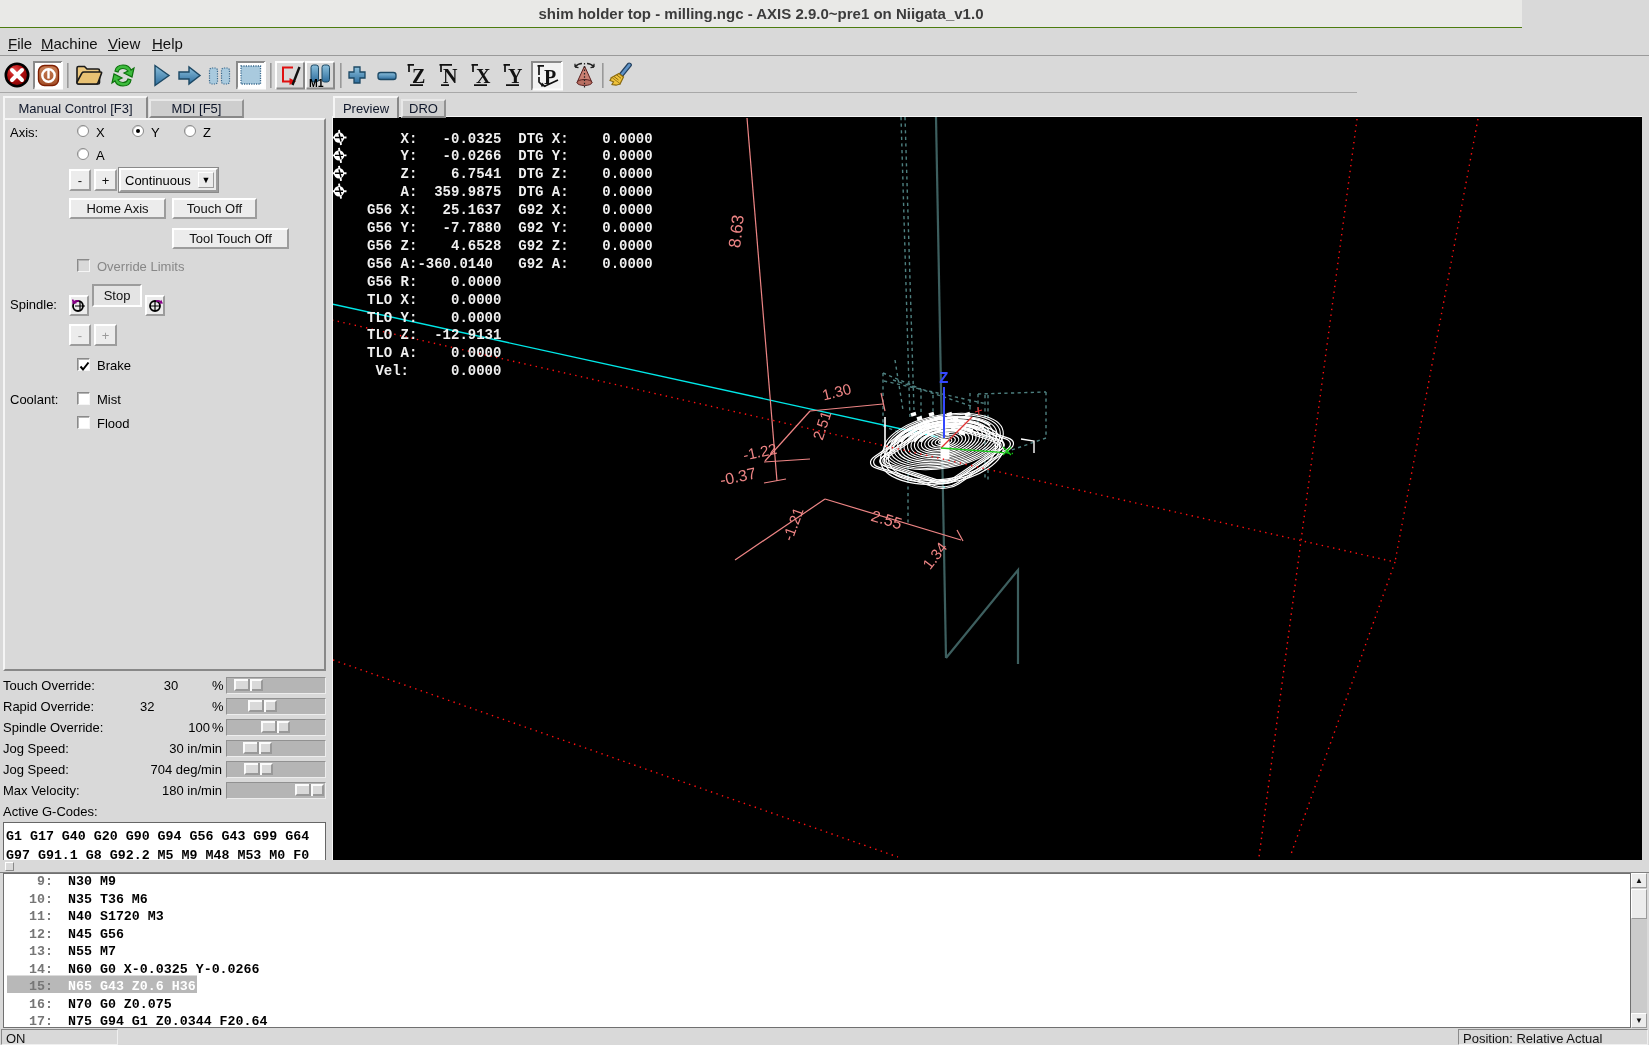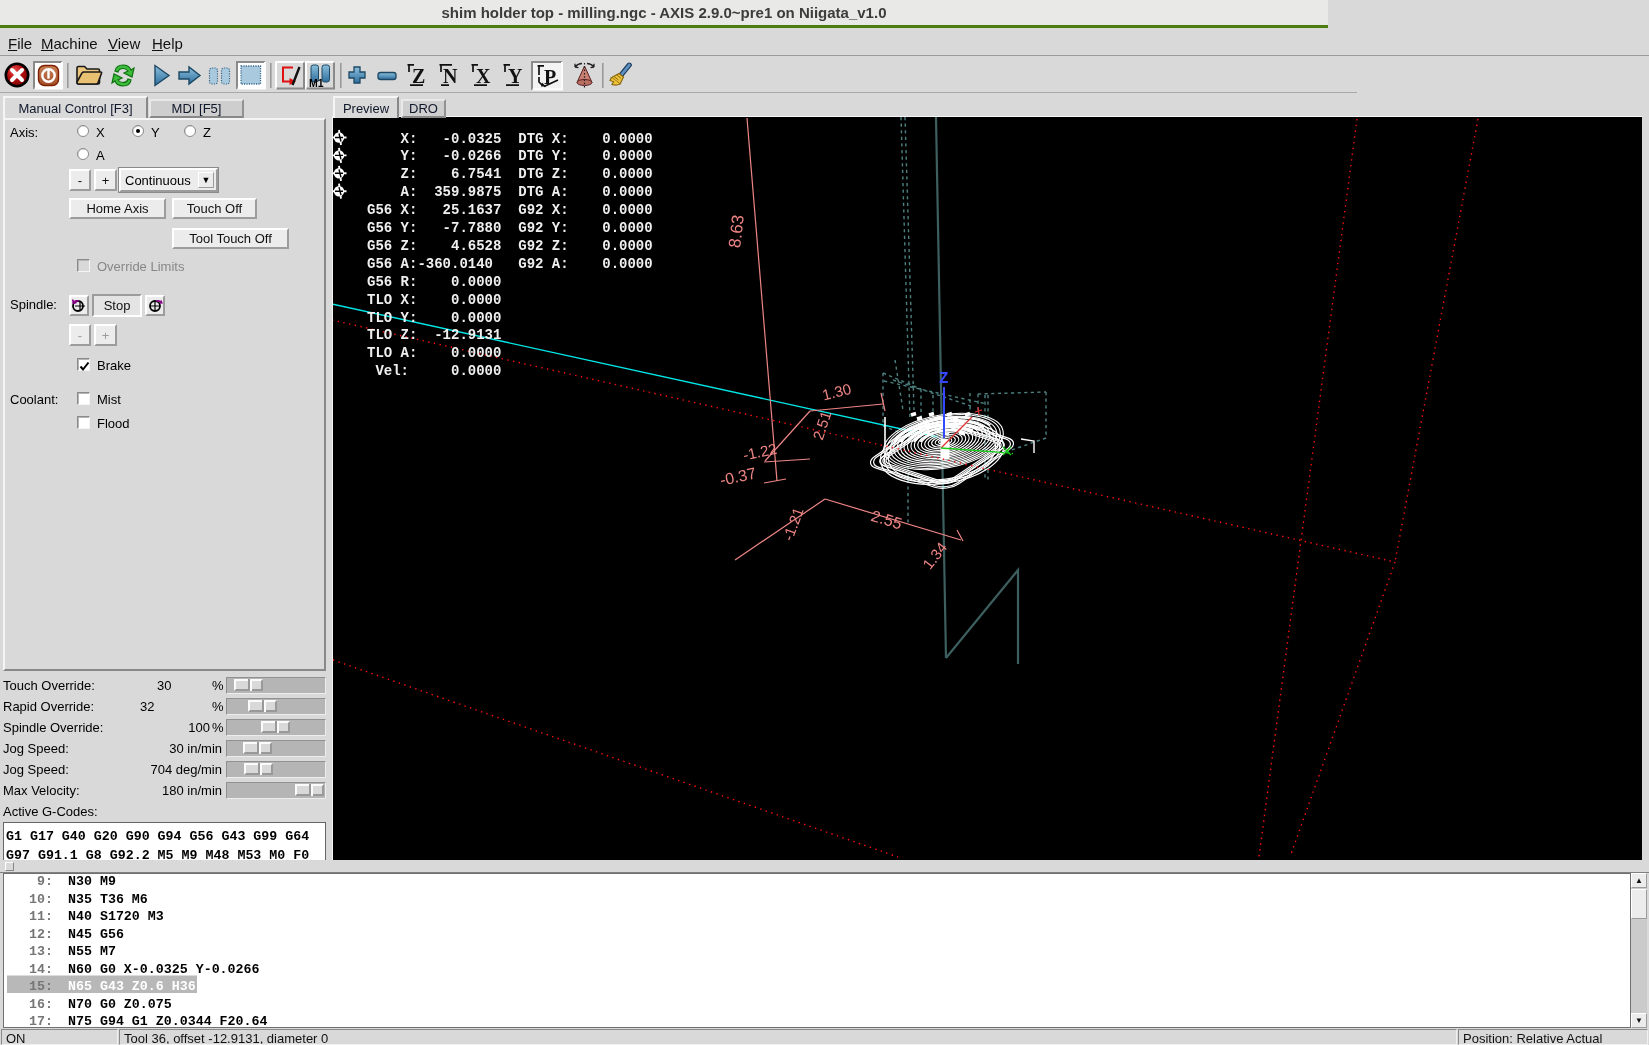--- a/index.html
+++ b/index.html
@@ -1,21 +1,21 @@
 <!DOCTYPE html>
 <html><head>
 <meta charset="utf-8">
 <style>
 *{margin:0;padding:0;box-sizing:border-box}
 html,body{width:1649px;height:1045px;background:#d9d9d9;font-family:"Liberation Sans",sans-serif;overflow:hidden;position:relative}
 .abs{position:absolute}
 svg text{white-space:pre!important}
 #manual>*,#manual .lbl,#manual .radio,#manual .check{z-index:5}
 #manual div{z-index:5}
-.titlebar{left:0;top:0;width:1328px;height:28px;background:#e9e9e7;border-bottom:3px solid #4d7c0f;display:flex;align-items:center;justify-content:center;font-weight:bold;font-size:15px;color:#3c3c3c}
+.titlebar{left:0;top:0;width:1522px;height:28px;background:#e9e9e7;border-bottom:1px solid #4d7c0f;display:flex;align-items:center;justify-content:center;font-weight:bold;font-size:15px;color:#3c3c3c}
 .menubar{left:0;top:28px;width:1649px;height:28px;background:#d9d9d9;border-bottom:1px solid #9a9a9a;font-size:15px;color:#111}
 .menubar span{position:absolute;top:7px}
 .toolbar{left:0;top:56px;width:1357px;height:37px;background:#d9d9d9;border-bottom:1px solid #a8a8a8}
 .btn{background:#ececec;border-top:2px solid #ffffff;border-left:2px solid #ffffff;border-bottom:2px solid #9c9c9c;border-right:2px solid #9c9c9c;font-size:13px;color:#111;display:flex;align-items:center;justify-content:center}
 .btn.sunken{border-top:2px solid #9c9c9c;border-left:2px solid #9c9c9c;border-bottom:2px solid #ffffff;border-right:2px solid #ffffff}
 .tab{position:absolute;display:flex;align-items:center;justify-content:center;font-size:13px;color:#0f172a}
 .tabsel{background:#d9d9d9;border-top:2px solid #f5f5f5;border-left:2px solid #f5f5f5;border-right:2px solid #888;border-bottom:none;z-index:3}
 .tabuns{background:#cecece;border-top:2px solid #e8e8e8;border-left:2px solid #e8e8e8;border-right:2px solid #929292;border-bottom:2px solid #888;z-index:1}
 .pane{background:#d9d9d9;border-top:2px solid #f5f5f5;border-left:2px solid #f5f5f5;border-right:2px solid #888;border-bottom:2px solid #888;z-index:2}
 .lbl{position:absolute;font-size:13px;color:#000;white-space:pre}
@@ -182,21 +182,21 @@
     <div class="lbl dis" style="left:97px;top:259px">Override Limits</div>
 <div class="lbl" style="left:10px;top:297px">Spindle:</div>
 <div class="abs btn" style="left:69px;top:295px;width:20px;height:21px;padding:0">
 <svg width="15" height="15" viewBox="0 0 15 15">
         <circle cx="6" cy="8" r="5" fill="none" stroke="#000" stroke-width="1.8"></circle>
         <path d="M8 3 L8 13 M3 8 L13 8" stroke="#000" stroke-width="1.2"></path>
         <path d="M7 3.2 Q3.5 2.2 1.5 4.5 L0.5 1.5 L1.5 4.5 L4.5 4.8" fill="none" stroke="#880088" stroke-width="1.6"></path>
         <path d="M0 5.5 L3.5 5.8 L1.8 1.8 Z" fill="#880088"></path>
       </svg>
 </div>
-<div class="abs btn sunken" style="left:92px;top:294px;width:50px;height:23px;background:#e4e4e4">Stop</div>
+<div class="abs btn sunken" style="left:92px;top:284px;width:50px;height:23px;background:#e4e4e4">Stop</div>
 <div class="abs btn" style="left:145px;top:295px;width:20px;height:21px;padding:0">
 <svg width="15" height="15" viewBox="0 0 15 15">
         <circle cx="7" cy="8" r="5" fill="none" stroke="#000" stroke-width="1.8"></circle>
         <path d="M7 3 L7 13 M2 8 L12 8" stroke="#000" stroke-width="1.2"></path>
         <path d="M8 3.2 Q11.5 2.2 13.5 4.5" fill="none" stroke="#880088" stroke-width="1.6"></path>
         <path d="M15 5.5 L11.5 5.8 L13.2 1.8 Z" fill="#880088"></path>
       </svg>
 </div>
 <div class="abs btn" style="left:69px;top:324px;width:22px;height:22px;color:#9a9a9a">-</div>
 <div class="abs btn" style="left:94px;top:324px;width:23px;height:22px;color:#9a9a9a">+</div>
@@ -206,21 +206,21 @@
     <div class="lbl" style="left:97px;top:358px">Brake</div>
 <div class="lbl" style="left:10px;top:392px">Coolant:</div>
 <div class="check" style="left:77px;top:392px"></div>
     <div class="lbl" style="left:97px;top:392px">Mist</div>
 <div class="check" style="left:77px;top:416px"></div>
     <div class="lbl" style="left:97px;top:416px">Flood</div>
 </div>
 
 <div id="sliders">
 <div class="lbl" style="left:3px;top:678px">Touch Override:</div>
-<div class="lbl" style="left:157px;top:678px;width:70px;text-align:left">30</div>
+<div class="lbl" style="left:136px;top:678px;width:70px;text-align:center">30</div>
     <div class="lbl" style="left:212px;top:678px">%</div>
 <div class="trough" style="left:226px;top:677px;width:100px;height:17px">
       <div class="shandle" style="left:7px;width:29px">
         <div class="mid"></div>
       </div>
     </div>
 <div class="lbl" style="left:3px;top:699px">Rapid Override:</div>
 <div class="lbl" style="left:140px;top:699px;width:70px;">32</div>
     <div class="lbl" style="left:212px;top:699px">%</div>
 <div class="trough" style="left:226px;top:698px;width:100px;height:17px">
@@ -456,15 +456,14 @@
       <span style="font-size:8px">▲</span>
     </div>
 <div class="abs btn" style="left:0;top:140px;width:16px;height:15px;border-width:1.5px;padding:0">
       <span style="font-size:8px">▼</span>
     </div>
 <div class="abs btn" style="left:0;top:16px;width:16px;height:30px;border-width:1.5px"></div>
 </div>
 
 <div class="abs statusbar">
 <div class="scell" style="left:1px;width:117px">ON</div>
-<div class="scell" style="left:119px;width:1338px">Tool 36, offset -12.9131, diameter 0</div>
 <div class="scell" style="left:1458px;width:190px">Position: Relative Actual</div>
 </div>
 
 </body></html>

